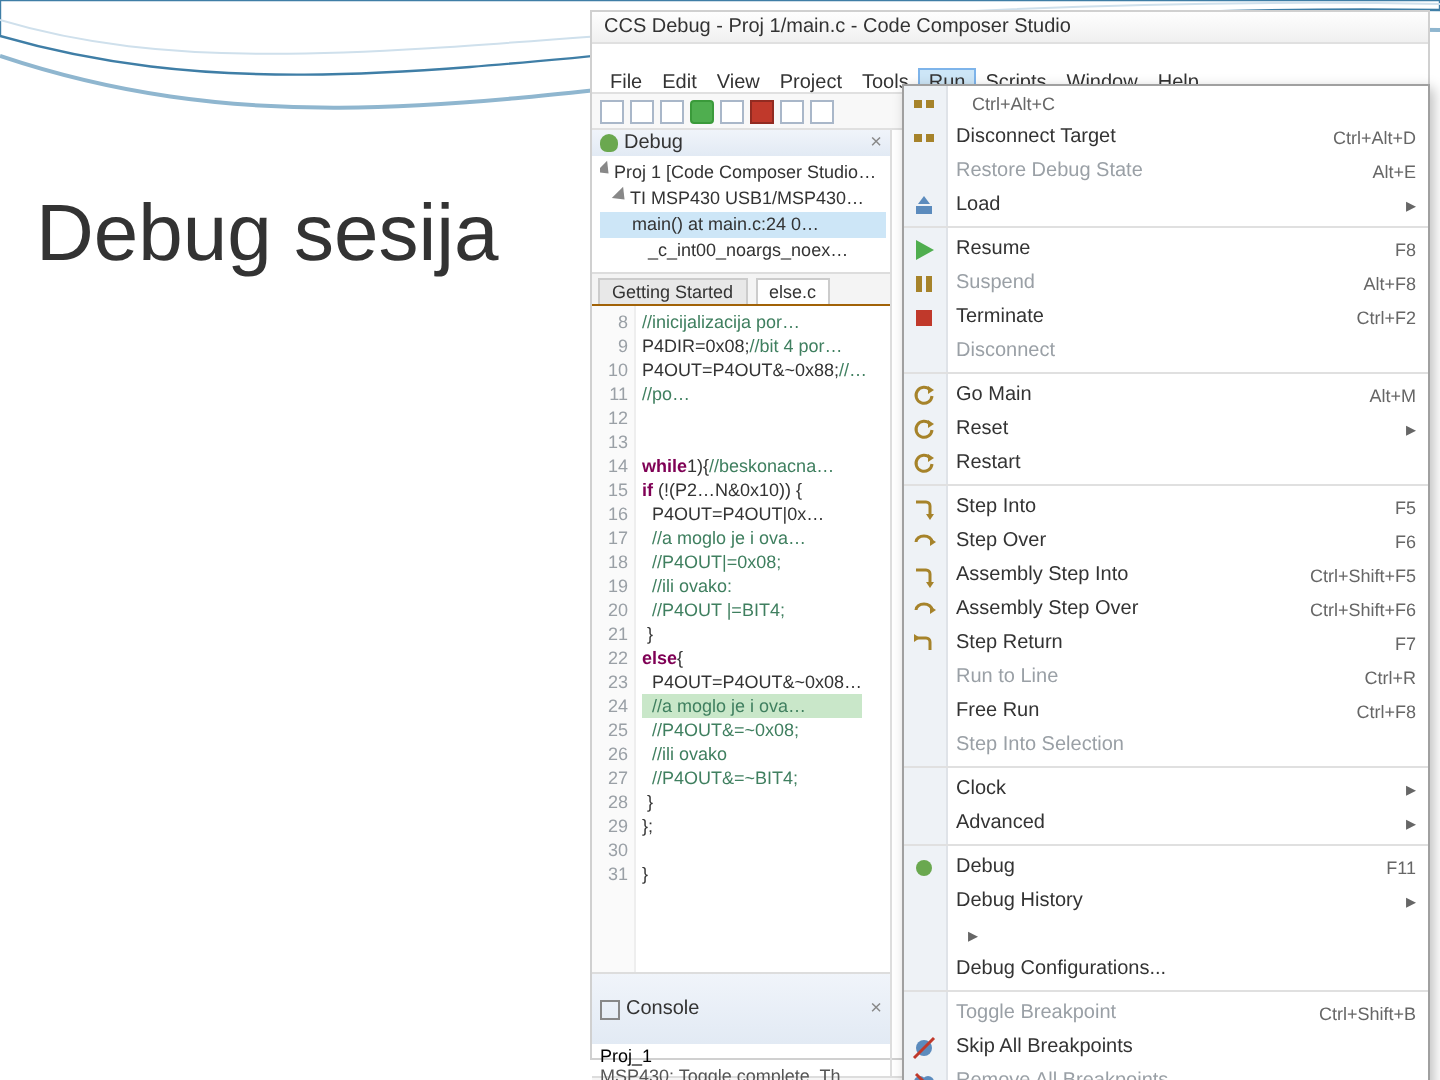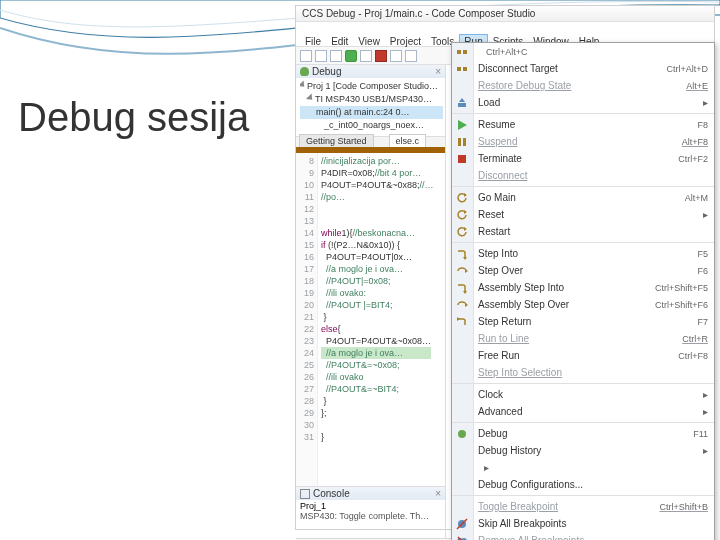--- a/index.html
+++ b/index.html
@@ -18,45 +18,45 @@
 .body { display:flex; height:calc(100% - 50px); }
 .left { width:150px; border-right:1px solid #ddd; display:flex; flex-direction:column; }
 .dbgview { flex:0 0 auto; border-bottom:1px solid #ddd; }
 .viewtitle { background:linear-gradient(#f0f4fa,#e2eaf4); padding:1px 4px; font-size:10px; display:flex; align-items:center; gap:3px; }
 .bug { width:9px; height:9px; background:#6aa84f; border-radius:50% 50% 40% 40%; display:inline-block; position:relative; }
 .dbgtree { padding:2px 2px 4px 4px; font-size:9px; line-height:13px; }
 .dbgtree .row { white-space:nowrap; overflow:hidden; text-overflow:ellipsis; }
 .dbgtree .sel { background:#cde6f7; }
 .twisty { display:inline-block; width:0;height:0; border-top:4px solid transparent; border-bottom:4px solid transparent; border-left:5px solid #888; margin-right:2px; transform:rotate(45deg);}
 .editor { flex:1 1 auto; display:flex; flex-direction:column; }
-.tabs { height:16px; display:flex; align-items:flex-end; padding-left:3px; gap:15px; background:#f4f4f4; border-bottom:6px solid #a16207; }
+.tabs { height:16px; display:flex; align-items:flex-end; padding-left:3px; gap:4px; background:#f4f4f4; border-bottom:1px solid #a16207; }
 .tab { font-size:9px; padding:1px 6px; background:#e8e8e8; border:1px solid #ccc; border-bottom:none; }
 .tab.active { background:#fff; }
 .code { flex:1; overflow:hidden; display:flex; font-family:Consolas,monospace; font-size:9px; line-height:12px; }
 .gutter { width:22px; text-align:right; color:#9aa0a6; background:#fafafa; border-right:1px solid #eee; padding:2px 3px 0 0; }
 .codelines { padding:2px 0 0 3px; }
 .codelines div { white-space:pre; }
 .hl { background:#c9e7c9; display:inline-block; min-width:110px; }
 .cmt { color:#3f7f5f; }
-.kw { color:#7f0055; font-weight:normal; }
+.kw { color:#7f0055; font-weight:bold; }
 .console { border-top:1px solid #ddd; height:52px; }
-.consolehdr { font-size:10px; padding:1px 4px; background:linear-gradient(#f0f4fa,#e2eaf4); display:flex; align-items:center; gap:3px;}
+.consolehdr { font-size:10px; padding:12px 4px; background:linear-gradient(#f0f4fa,#e2eaf4); display:flex; align-items:center; gap:3px;}
 .consolebody { font-family:Consolas,monospace; font-size:9px; padding:1px 4px; color:#555;}
 .status { height:16px; border-top:1px solid #ddd; display:flex; align-items:center; padding:0 4px; font-size:9px; background:#f6f6f6;}
 .status .lic { border:1px solid #bbb; padding:0 3px; display:inline-flex; align-items:center; gap:3px;}
 .key { width:8px;height:8px; border:1px solid #888; border-radius:2px; background:#e0e0e0; display:inline-block;}
 .runmenu { position:absolute; left:155px; top:36px; width:264px; border:1px solid #a0a0a0; background:#fff; box-shadow:2px 2px 6px rgba(0,0,0,.25); font-size:10px; }
 .runmenu .iconstrip { position:absolute; top:0; left:0; bottom:0; width:22px; background:#eef2f6; border-right:1px solid #dfe3e8; }
 .runmenu .items { position:relative; }
 .mi { display:flex; align-items:center; height:17px; padding:0 6px 0 26px; position:relative; white-space:nowrap; }
 .mi.sep { height:0; border-top:1px solid #e0e0e0; margin:2px 0; padding:0; }
 .mi .lbl { flex:1; overflow:hidden; text-overflow:ellipsis; }
 .mi .sc { color:#666; font-size:9px; margin-left:8px; }
 .mi .arrow { color:#666; margin-left:6px; }
-.mi.disabled { color:#9aa0a6;text-decoration:underline; }
+.mi.disabled { color:#9aa0a6; }
 .mi .mico { position:absolute; left:3px; width:14px; height:14px; display:flex; align-items:center; justify-content:center; }
 .mico svg{width:12px;height:12px;}
 .play { fill:#4fae4f; }
 .pauseico rect{ fill:#a6832a;}
 .stop rect{ fill:#c0392b;}
 .stepstroke{ stroke:#a6832a; stroke-width:1.5; fill:none;}
 </style>
 </head>
 <body>
 

